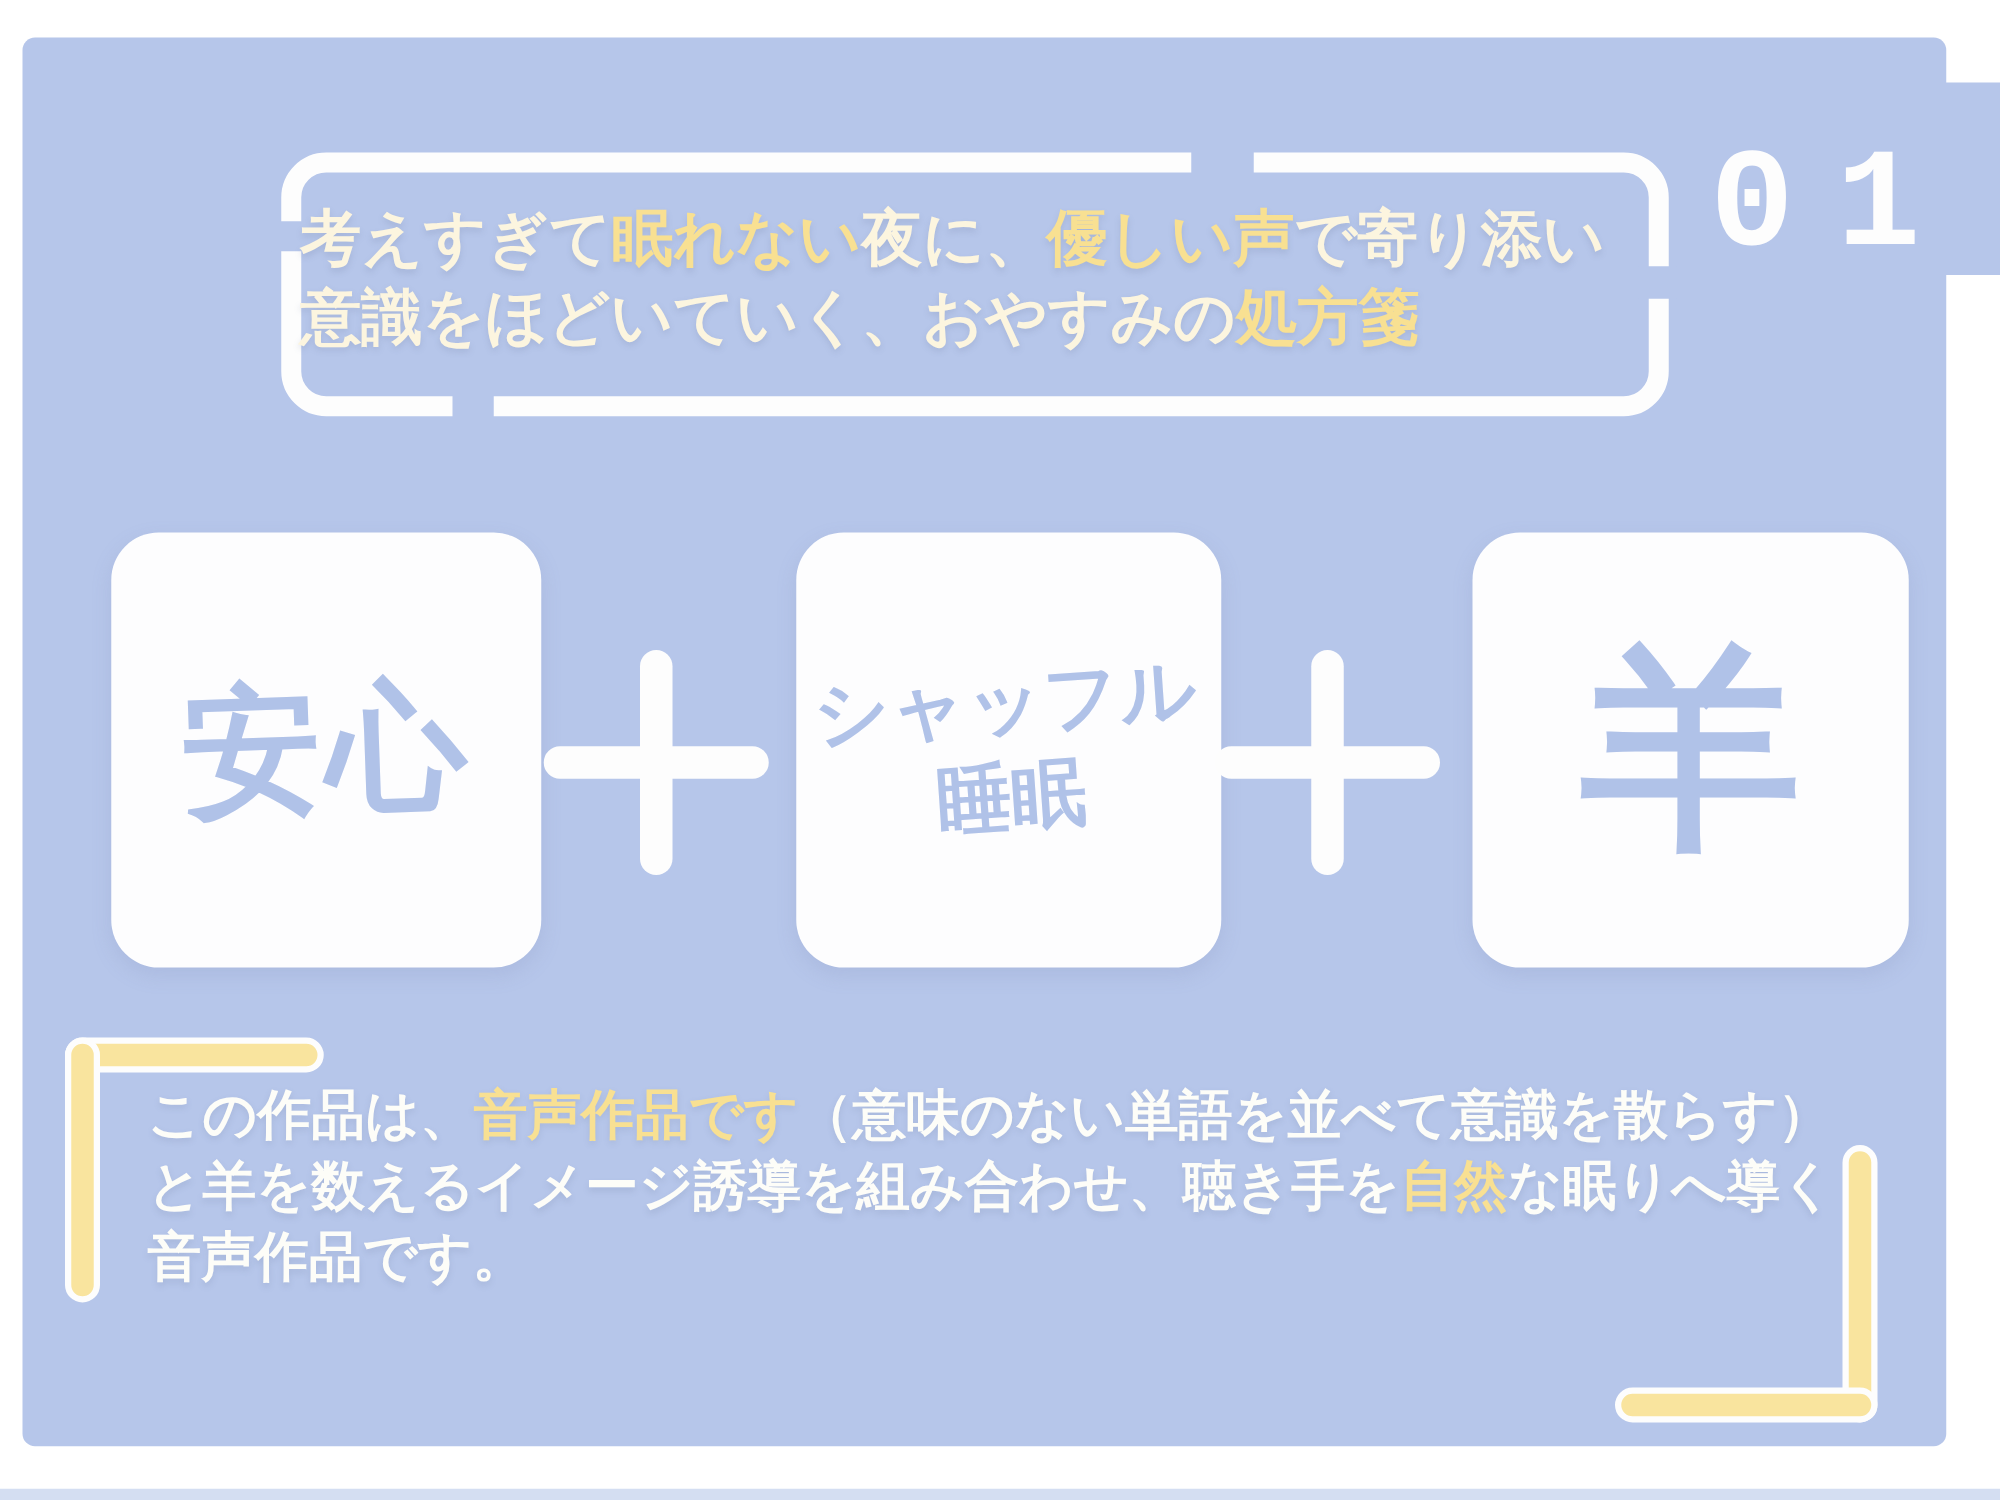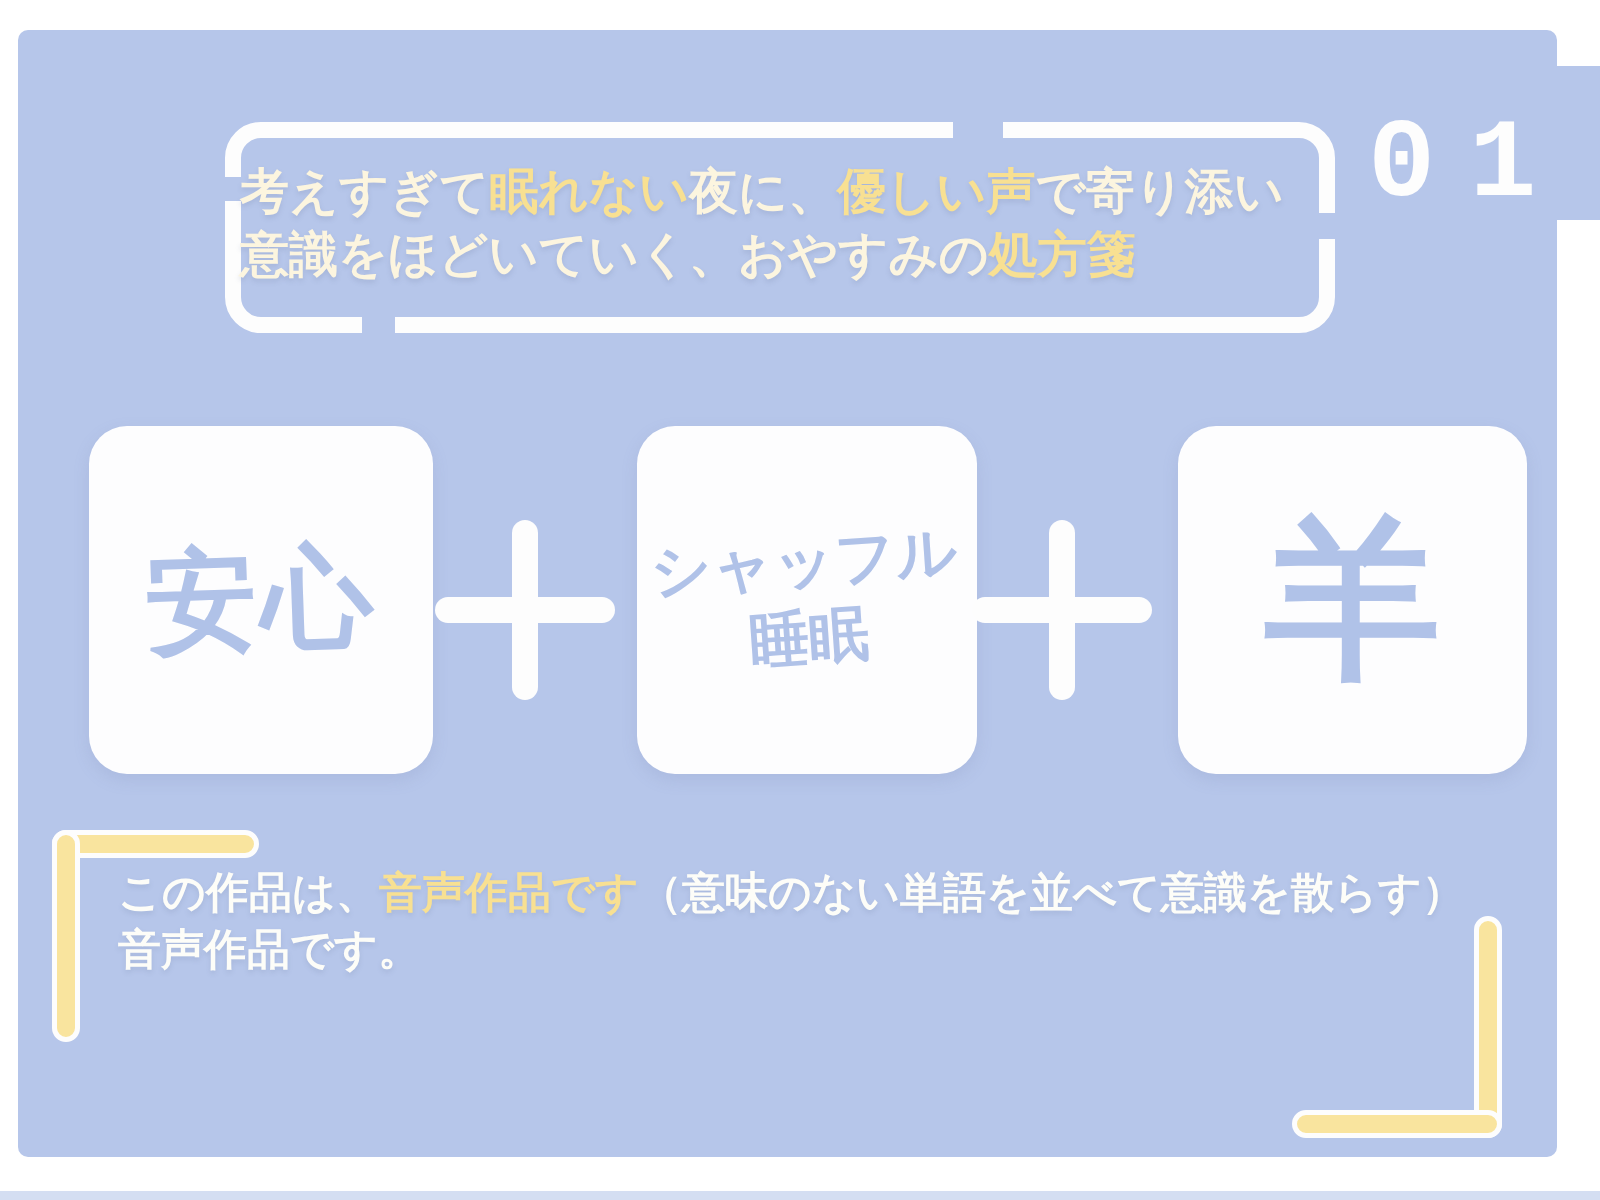--- a/index.html
+++ b/index.html
@@ -126,18 +126,19 @@
     <div class="card-label">羊</div>
   </div>
 
   <div class="bracket-bar br-tl-h"></div>
   <div class="bracket-bar br-tl-v"></div>
   <div class="bracket-bar br-br-v"></div>
   <div class="bracket-bar br-br-h"></div>
 
   <div class="description">
     <div class="desc-line"><span class="seg-white">この作品は、</span><span class="seg-yellow">音声作品です</span><span class="seg-white">（意味のない単語を並べて意識を散らす）</span></div>
+    <div class="desc-line"><span class="seg-white">と羊を数えるイメージ誘導を組み合わせ、聴き手を</span><span class="seg-yellow">自然</span><span class="seg-white">な眠りへ導く</span></div>
     <div class="desc-line"><span class="seg-white">音声作品です。</span></div>
   </div>
 
   <div class="bottom-strip"></div>
 
 </div>
 
 </body></html>

